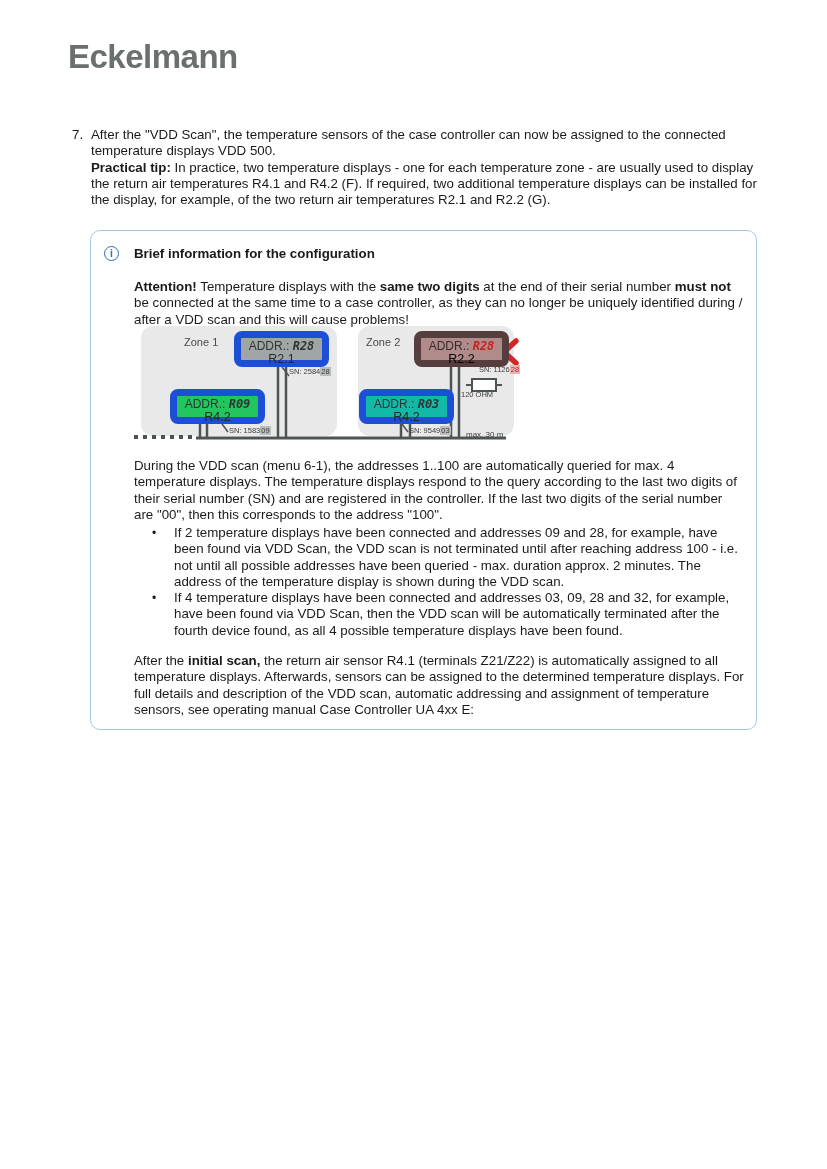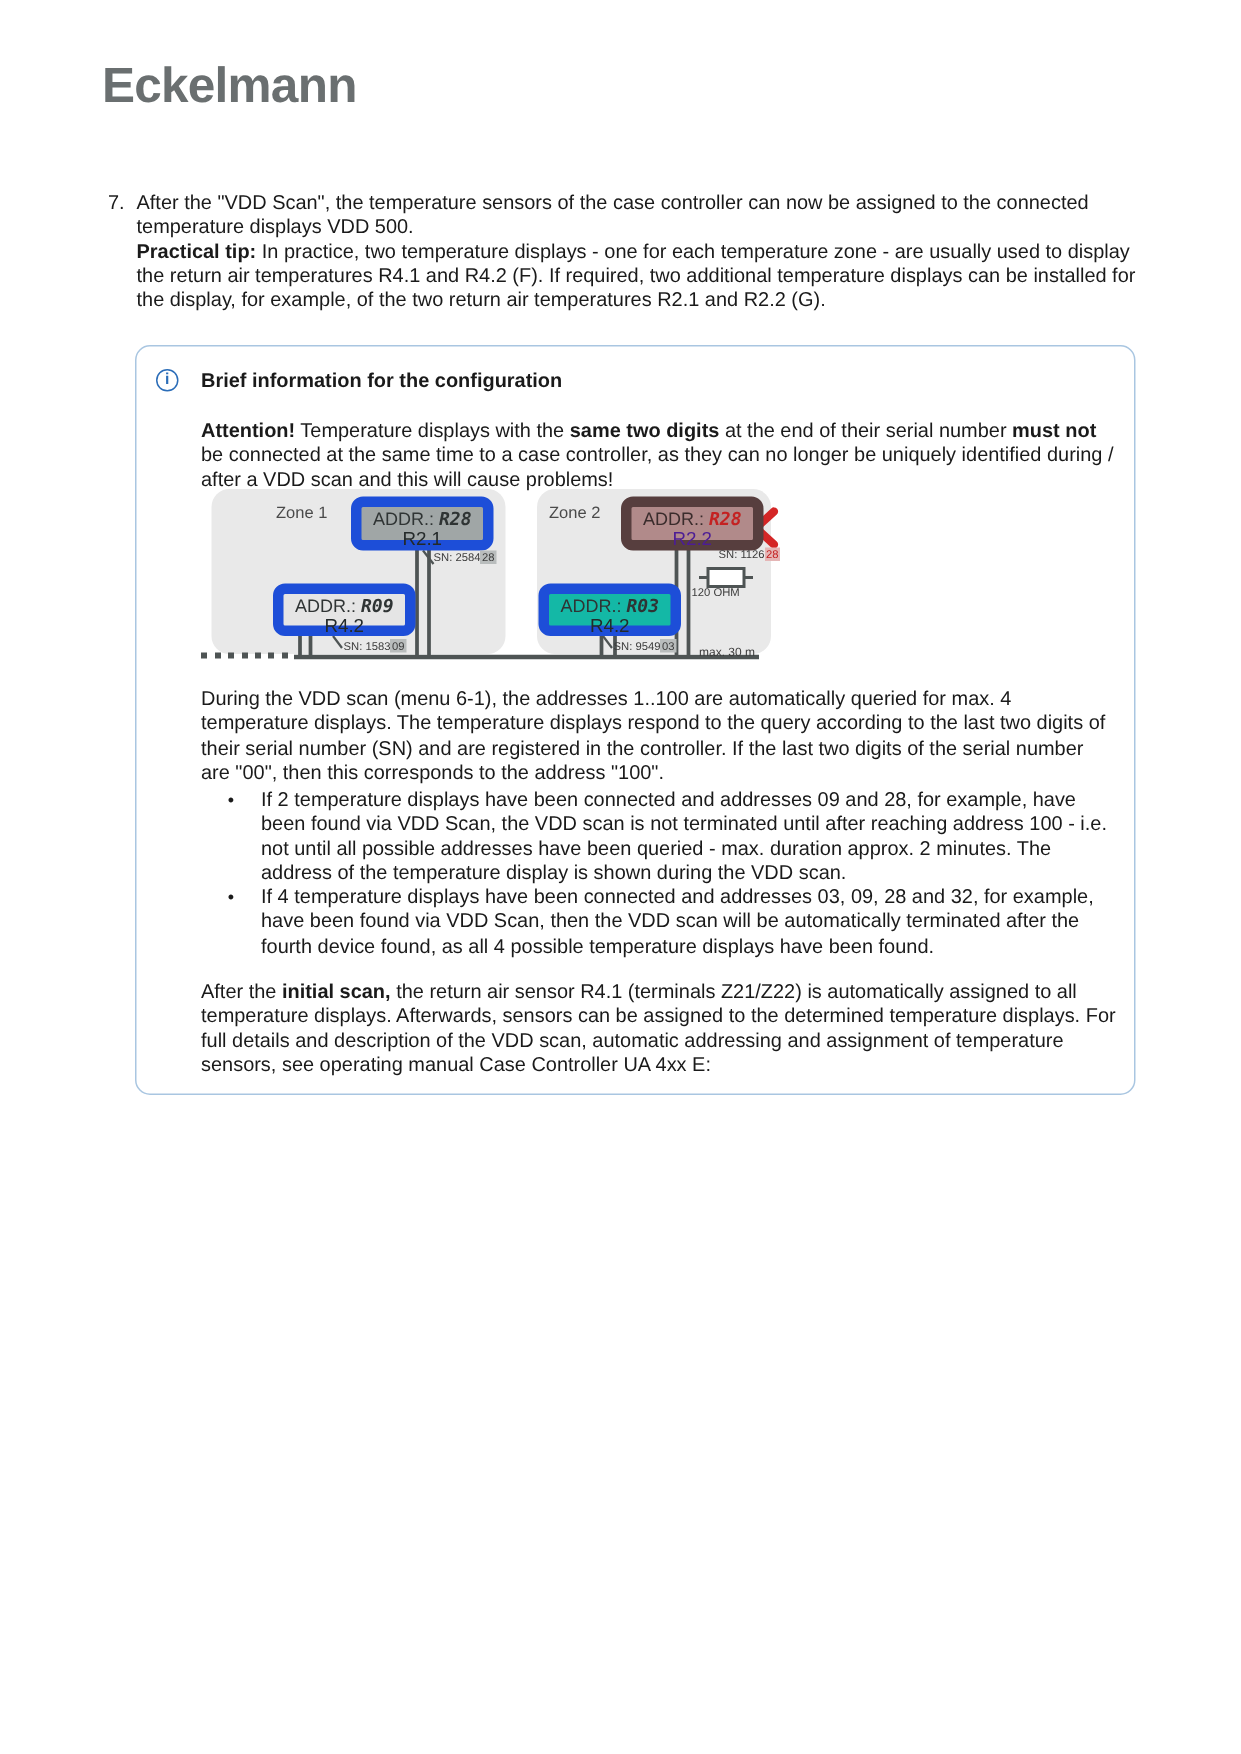--- a/index.html
+++ b/index.html
@@ -50,22 +50,22 @@
   .dlines { position:absolute; left:0; top:0; width:390px; height:132px; }
   .disp {
     position:absolute; width:95px; border:7px solid #1d4ed8; border-radius:8px;
     text-align:center; padding-top:1px;
   }
   .disp .l1 { font-size:12px; color:#2f3434; white-space:nowrap; }
   .disp .seg { font-family:"DejaVu Sans Mono", monospace; font-style:italic; font-weight:bold; font-size:12px; }
   .disp .l2 { font-size:12.5px; color:#242a2a; margin-top:-1px; }
   .disp-r21 { left:100px; top:10px; height:36px; background:#a0a6a6; }
   .disp-r22 { left:280px; top:10px; height:36px; background:#b18a8a; border-color:#573e3e; }
-  .disp-r22 .l1 { color:#3a2c2c; } .disp-r22 .seg { color:#c42222; } .disp-r22 .l2 { color:#4c1d95; }
-  .disp-r42a { left:48px; top:68px; height:35px; background:#e5e5e5; }
+  .disp-r22 .l1 { color:#3a2c2c; } .disp-r22 .seg { color:#c42222; } .disp-r22 .l2 { color:#000000; }
+  .disp-r42a { left:36px; top:68px; height:35px; background:#22c55e; }
   .disp-r42b { left:225px; top:68px; height:35px; background:#14b8a6; }
   .sn { position:absolute; font-size:7.5px; color:#3c3c3c; white-space:nowrap; }
   .sn .hl { background:#b9bdbd; padding:0 1px; }
   .sn-r21 { left:155px; top:46px; }
   .sn-r22 { left:327px; top:44px;padding-left:18px; }
   .sn-r22 .hl { background:#e5b6b6; color:#c42222; }
   .sn-r42a { left:95px; top:105px; }
   .sn-r42b { left:275px; top:105px; }
   .ohm-label { position:absolute; left:327px; top:69px; width:50px; font-size:7.5px; color:#3c3c3c; }
   .maxlen { position:absolute; left:332px; top:109px; font-size:8px; color:#3c3c3c; white-space:nowrap; }

